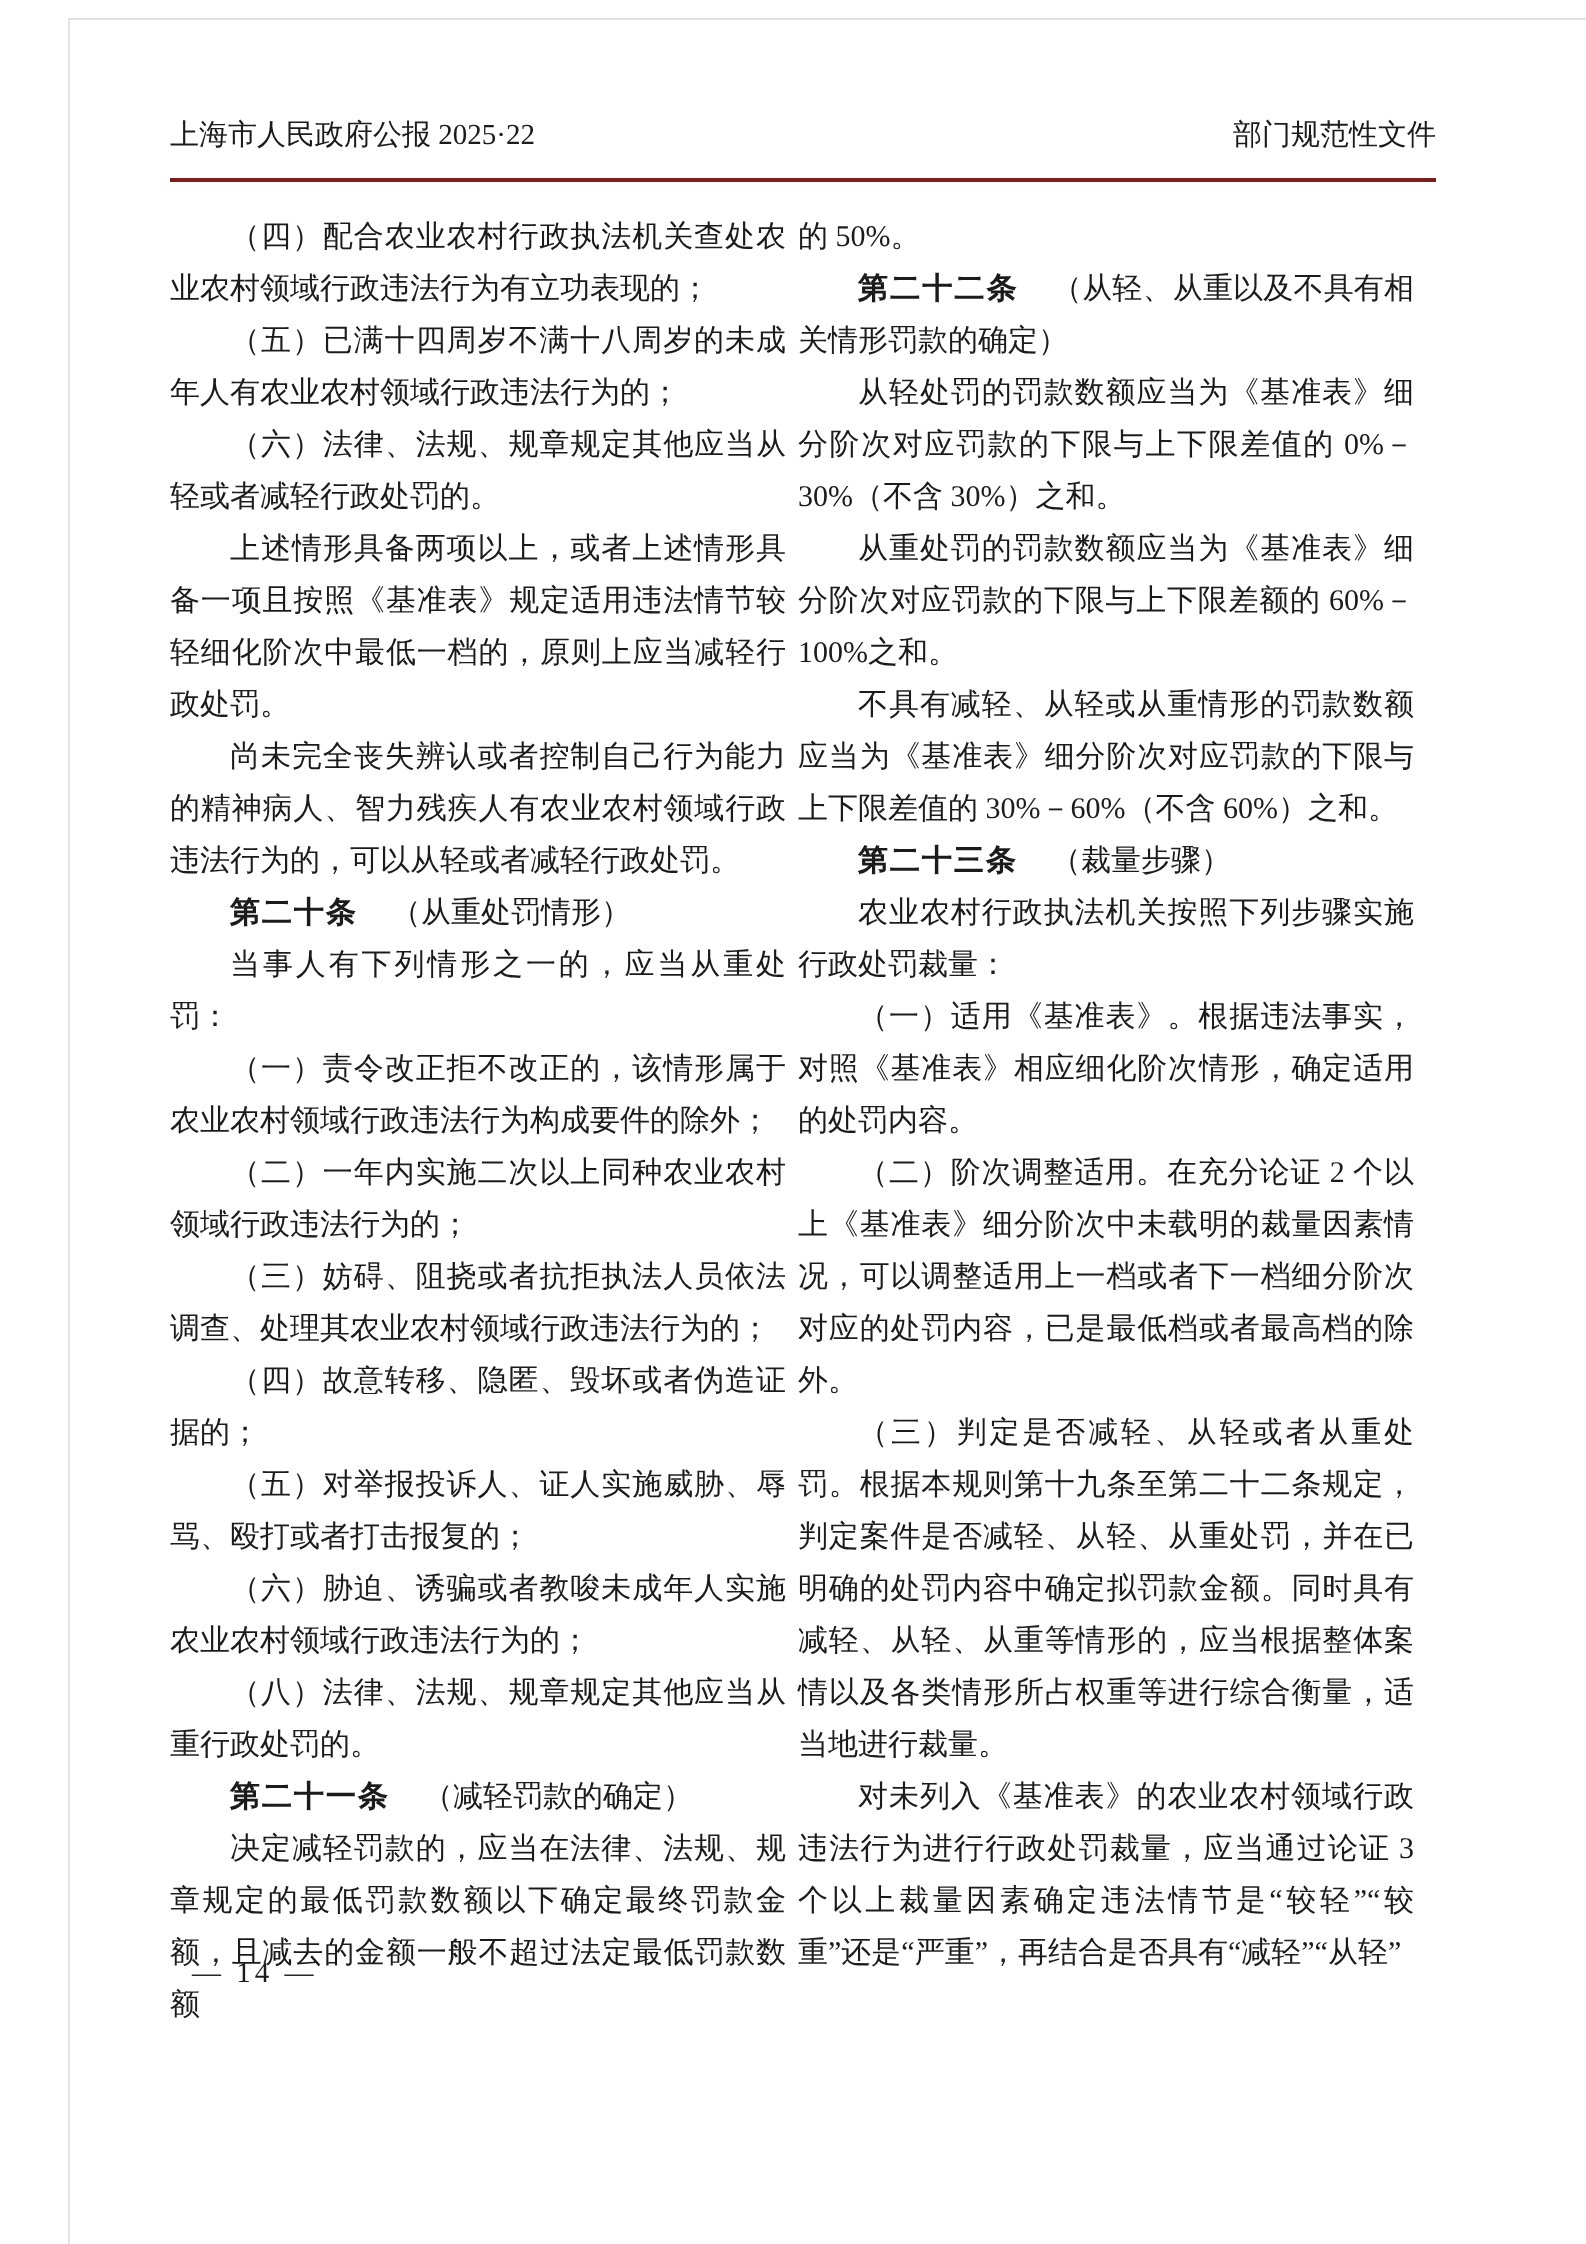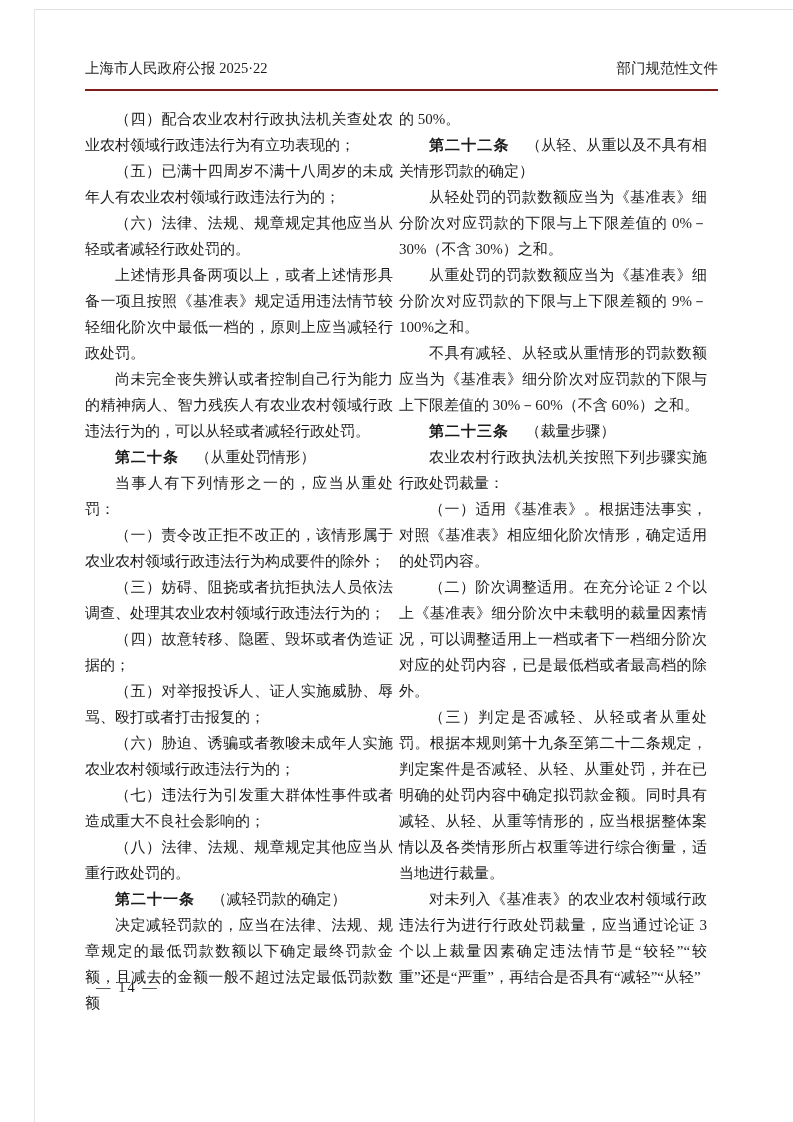--- a/index.html
+++ b/index.html
@@ -58,39 +58,39 @@
         <p class="para">（四）配合农业农村行政执法机关查处农业农村领域行政违法行为有立功表现的；</p>
         <p class="para">（五）已满十四周岁不满十八周岁的未成年人有农业农村领域行政违法行为的；</p>
         <p class="para">（六）法律、法规、规章规定其他应当从轻或者减轻行政处罚的。</p>
         <p class="para">上述情形具备两项以上，或者上述情形具备一项且按照《基准表》规定适用违法情节较轻细化阶次中最低一档的，原则上应当减轻行政处罚。</p>
         <p class="para">尚未完全丧失辨认或者控制自己行为能力的精神病人、智力残疾人有农业农村领域行政违法行为的，可以从轻或者减轻行政处罚。</p>
         <p class="para article">
           <span class="art-num">第二十条</span><span>（从重处罚情形）</span>
         </p>
         <p class="para">当事人有下列情形之一的，应当从重处罚：</p>
         <p class="para">（一）责令改正拒不改正的，该情形属于农业农村领域行政违法行为构成要件的除外；</p>
+        <p class="para">（二）一年内实施二次以上同种农业农村领域行政违法行为的；</p>
         <p class="para">（三）妨碍、阻挠或者抗拒执法人员依法调查、处理其农业农村领域行政违法行为的；</p>
         <p class="para">（四）故意转移、隐匿、毁坏或者伪造证据的；</p>
         <p class="para">（五）对举报投诉人、证人实施威胁、辱骂、殴打或者打击报复的；</p>
         <p class="para">（六）胁迫、诱骗或者教唆未成年人实施农业农村领域行政违法行为的；</p>
-        <p class="para">（七）违法行为引发重大群体性事件或者造成重大不良社会影响的；</p>
         <p class="para">（八）法律、法规、规章规定其他应当从重行政处罚的。</p>
         <p class="para article">
           <span class="art-num">第二十一条</span><span>（减轻罚款的确定）</span>
         </p>
         <p class="para">决定减轻罚款的，应当在法律、法规、规章规定的最低罚款数额以下确定最终罚款金额，且减去的金额一般不超过法定最低罚款数额</p>
       </div>
 
       <div class="col">
         <p class="para cont">的 50%。</p>
         <p class="para article">
           <span class="art-num">第二十二条</span><span>（从轻、从重以及不具有相关情形罚款的确定）</span>
         </p>
         <p class="para">从轻处罚的罚款数额应当为《基准表》细分阶次对应罚款的下限与上下限差值的 0%－30%（不含 30%）之和。</p>
-        <p class="para">从重处罚的罚款数额应当为《基准表》细分阶次对应罚款的下限与上下限差额的 9%－100%之和。</p>
+        <p class="para">从重处罚的罚款数额应当为《基准表》细分阶次对应罚款的下限与上下限差额的 60%－100%之和。</p>
         <p class="para">不具有减轻、从轻或从重情形的罚款数额应当为《基准表》细分阶次对应罚款的下限与上下限差值的 30%－60%（不含 60%）之和。</p>
         <p class="para article">
           <span class="art-num">第二十三条</span><span>（裁量步骤）</span>
         </p>
         <p class="para">农业农村行政执法机关按照下列步骤实施行政处罚裁量：</p>
         <p class="para">（一）适用《基准表》。根据违法事实，对照《基准表》相应细化阶次情形，确定适用的处罚内容。</p>
         <p class="para">（二）阶次调整适用。在充分论证 2 个以上《基准表》细分阶次中未载明的裁量因素情况，可以调整适用上一档或者下一档细分阶次对应的处罚内容，已是最低档或者最高档的除外。</p>
         <p class="para">（三）判定是否减轻、从轻或者从重处罚。根据本规则第十九条至第二十二条规定，判定案件是否减轻、从轻、从重处罚，并在已明确的处罚内容中确定拟罚款金额。同时具有减轻、从轻、从重等情形的，应当根据整体案情以及各类情形所占权重等进行综合衡量，适当地进行裁量。</p>
         <p class="para">对未列入《基准表》的农业农村领域行政违法行为进行行政处罚裁量，应当通过论证 3 个以上裁量因素确定违法情节是“较轻”“较重”还是“严重”，再结合是否具有“减轻”“从轻”</p>
       </div>

